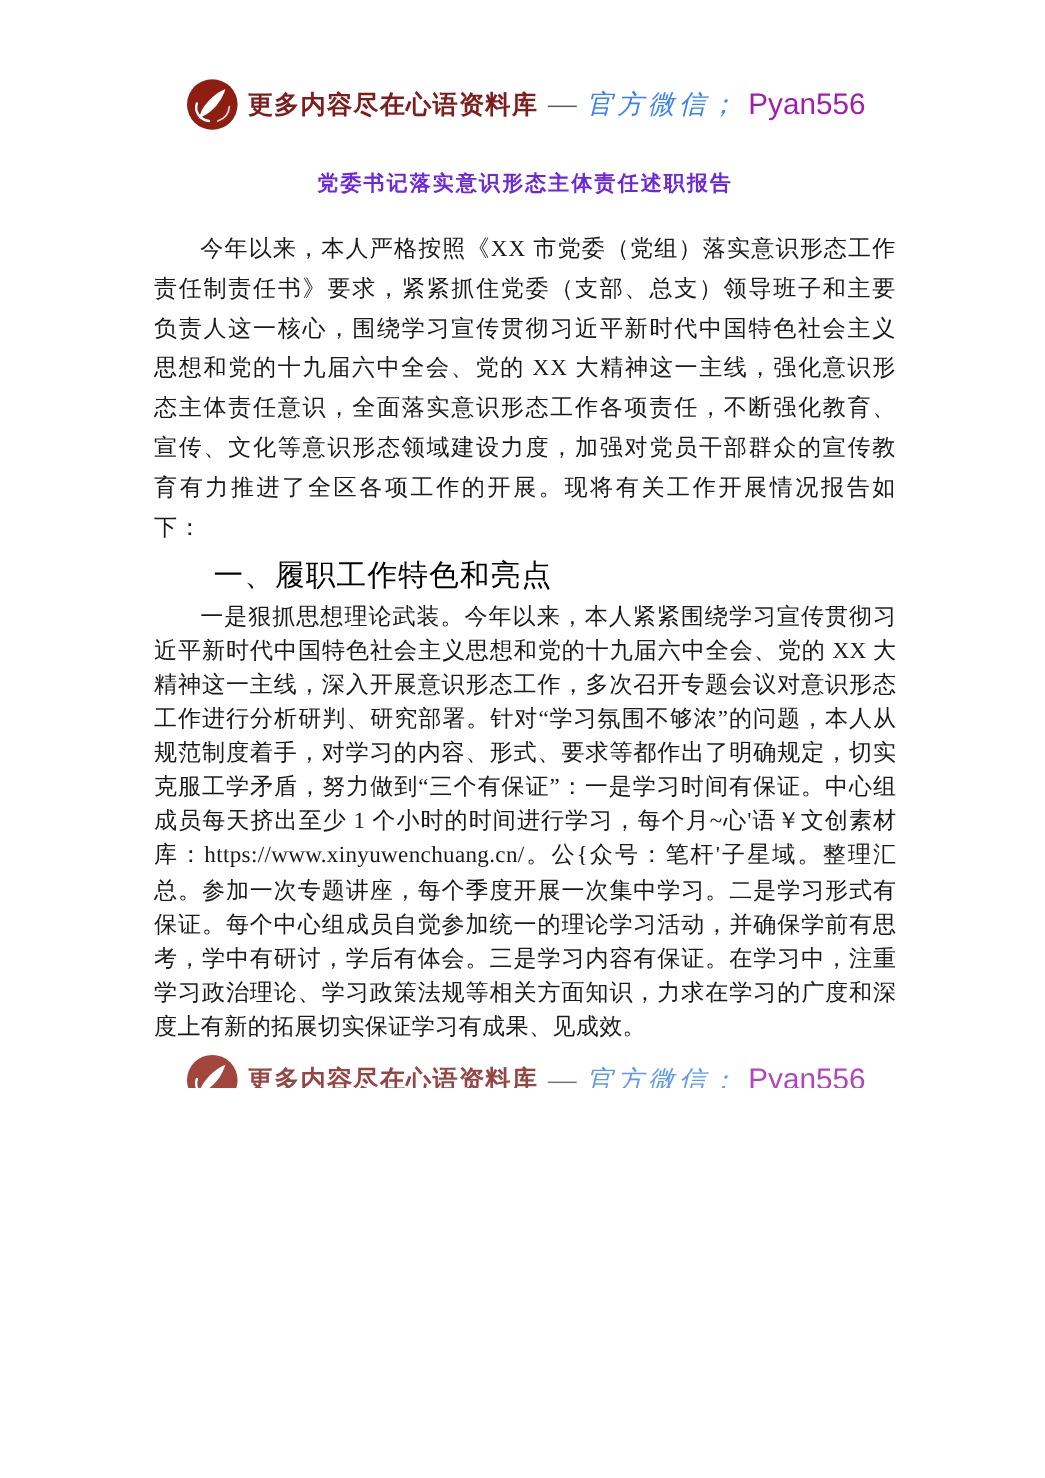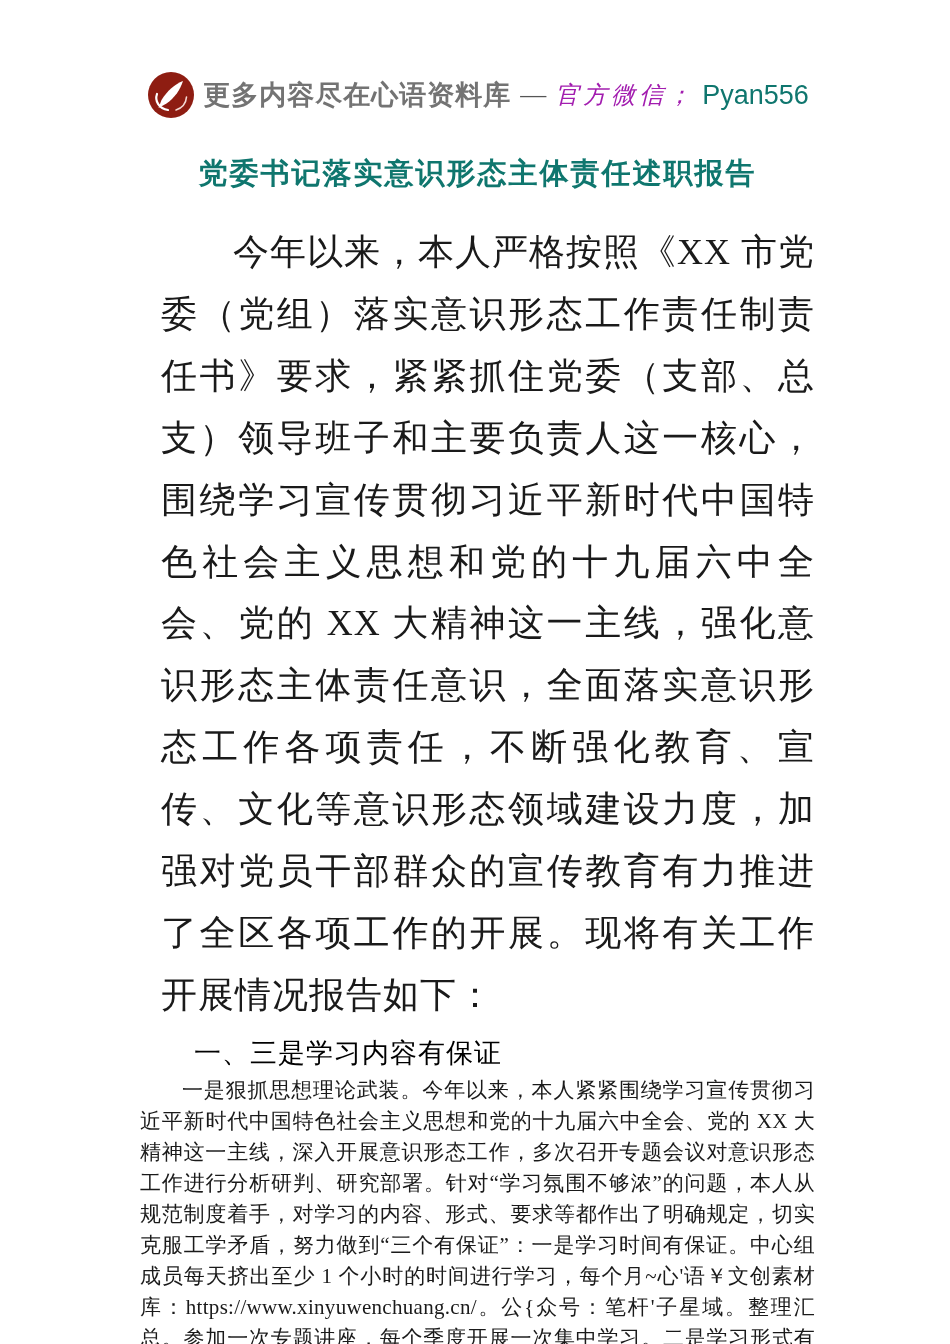--- a/index.html
+++ b/index.html
@@ -25,57 +25,56 @@
   }
   .watermark-top { margin: 70px 0 0 0; }
   .watermark-bottom-wrap {
     margin-top: 4px;
     height: 32px;
     overflow: hidden;
     opacity: 0.82;
   }
   .wm-logo { width: 50px; height: 50px; flex: 0 0 auto; }
   .wm-brand {
-    font-size: 27px;
+    font-size: 23px;
     font-weight: bold;
-    color: #737373;
+    color: #7f1d1d;
     letter-spacing: 1px;
   }
   .wm-dash { font-size: 26px; color: #555; margin: 0 2px; }
   .wm-label {
     font-size: 24px;
-    color: #a21caf;
+    color: #3b82f6;
     font-style: italic;
     letter-spacing: 4px;
   }
   .wm-id {
     font-size: 27px;
-    color: #0f766e;
+    color: #a21caf;
     font-family: "Liberation Sans", sans-serif;
   }
   
   .title {
     margin: 34px 0 0 0;
     text-align: center;
     font-family: "Liberation Sans", sans-serif;
     font-weight: bold;
-    font-size: 29px;
+    font-size: 19px;
     letter-spacing: 2px;
-    color: #0f766e;
+    color: #6d28d9;
   }
   .para {
     margin: 0;
     text-align: justify;
     text-indent: 2em;
   }
   .para.large {
-    font-size: 36px;
+    font-size: 21px;
     line-height: 1.72;
     letter-spacing: 1px;
-    margin-left: 21px;
   }
   .para.first { margin-top: 28px; }
   .heading {
     margin: 8px 0 4px 0;
     font-size: 27px;
     font-weight: normal;
     text-indent: 2em;
     letter-spacing: 1px;
     color: #000;
   }
@@ -103,21 +102,21 @@
     <span class="wm-brand">更多内容尽在心语资料库</span>
     <span class="wm-dash">—</span>
     <span class="wm-label">官方微信；</span>
     <span class="wm-id">Pyan556</span>
   </div>
 
   <h1 class="title">党委书记落实意识形态主体责任述职报告</h1>
 
   <p class="para large first">今年以来，本人严格按照《XX 市党委（党组）落实意识形态工作责任制责任书》要求，紧紧抓住党委（支部、总支）领导班子和主要负责人这一核心，围绕学习宣传贯彻习近平新时代中国特色社会主义思想和党的十九届六中全会、党的 XX 大精神这一主线，强化意识形态主体责任意识，全面落实意识形态工作各项责任，不断强化教育、宣传、文化等意识形态领域建设力度，加强对党员干部群众的宣传教育有力推进了全区各项工作的开展。现将有关工作开展情况报告如下：</p>
 
-  <h2 class="heading">一、三是学习内容有保证</h2>
+  <h2 class="heading">一、履职工作特色和亮点</h2>
 
   <p class="para small">一是狠抓思想理论武装。今年以来，本人紧紧围绕学习宣传贯彻习近平新时代中国特色社会主义思想和党的十九届六中全会、党的 XX 大精神这一主线，深入开展意识形态工作，多次召开专题会议对意识形态工作进行分析研判、研究部署。针对“学习氛围不够浓”的问题，本人从规范制度着手，对学习的内容、形式、要求等都作出了明确规定，切实克服工学矛盾，努力做到“三个有保证”：一是学习时间有保证。中心组成员每天挤出至少 1 个小时的时间进行学习，每个月~心'语￥文创素材库：https://www.xinyuwenchuang.cn/。公{众号：笔杆'子星域。整理汇总。参加一次专题讲座，每个季度开展一次集中学习。二是学习形式有保证。每个中心组成员自觉参加统一的理论学习活动，并确保学前有思考，学中有研讨，学后有体会。三是学习内容有保证。在学习中，注重学习政治理论、学习政策法规等相关方面知识，力求在学习的广度和深度上有新的拓展切实保证学习有成果、见成效。</p>
 
 
   <div class="watermark-bottom-wrap">
     <div class="watermark">
       <span class="wm-logo">
         <svg width="50" height="50" viewBox="0 0 50 50" aria-hidden="true">
           <circle cx="25" cy="25" r="23" fill="#8e1d12"></circle>
           <path d="M37 11 C29 14 21 21 15.5 30 L12.5 38 L20.5 33.5 C29 27.5 34 20 37 11 Z" fill="#ffffff"></path>

